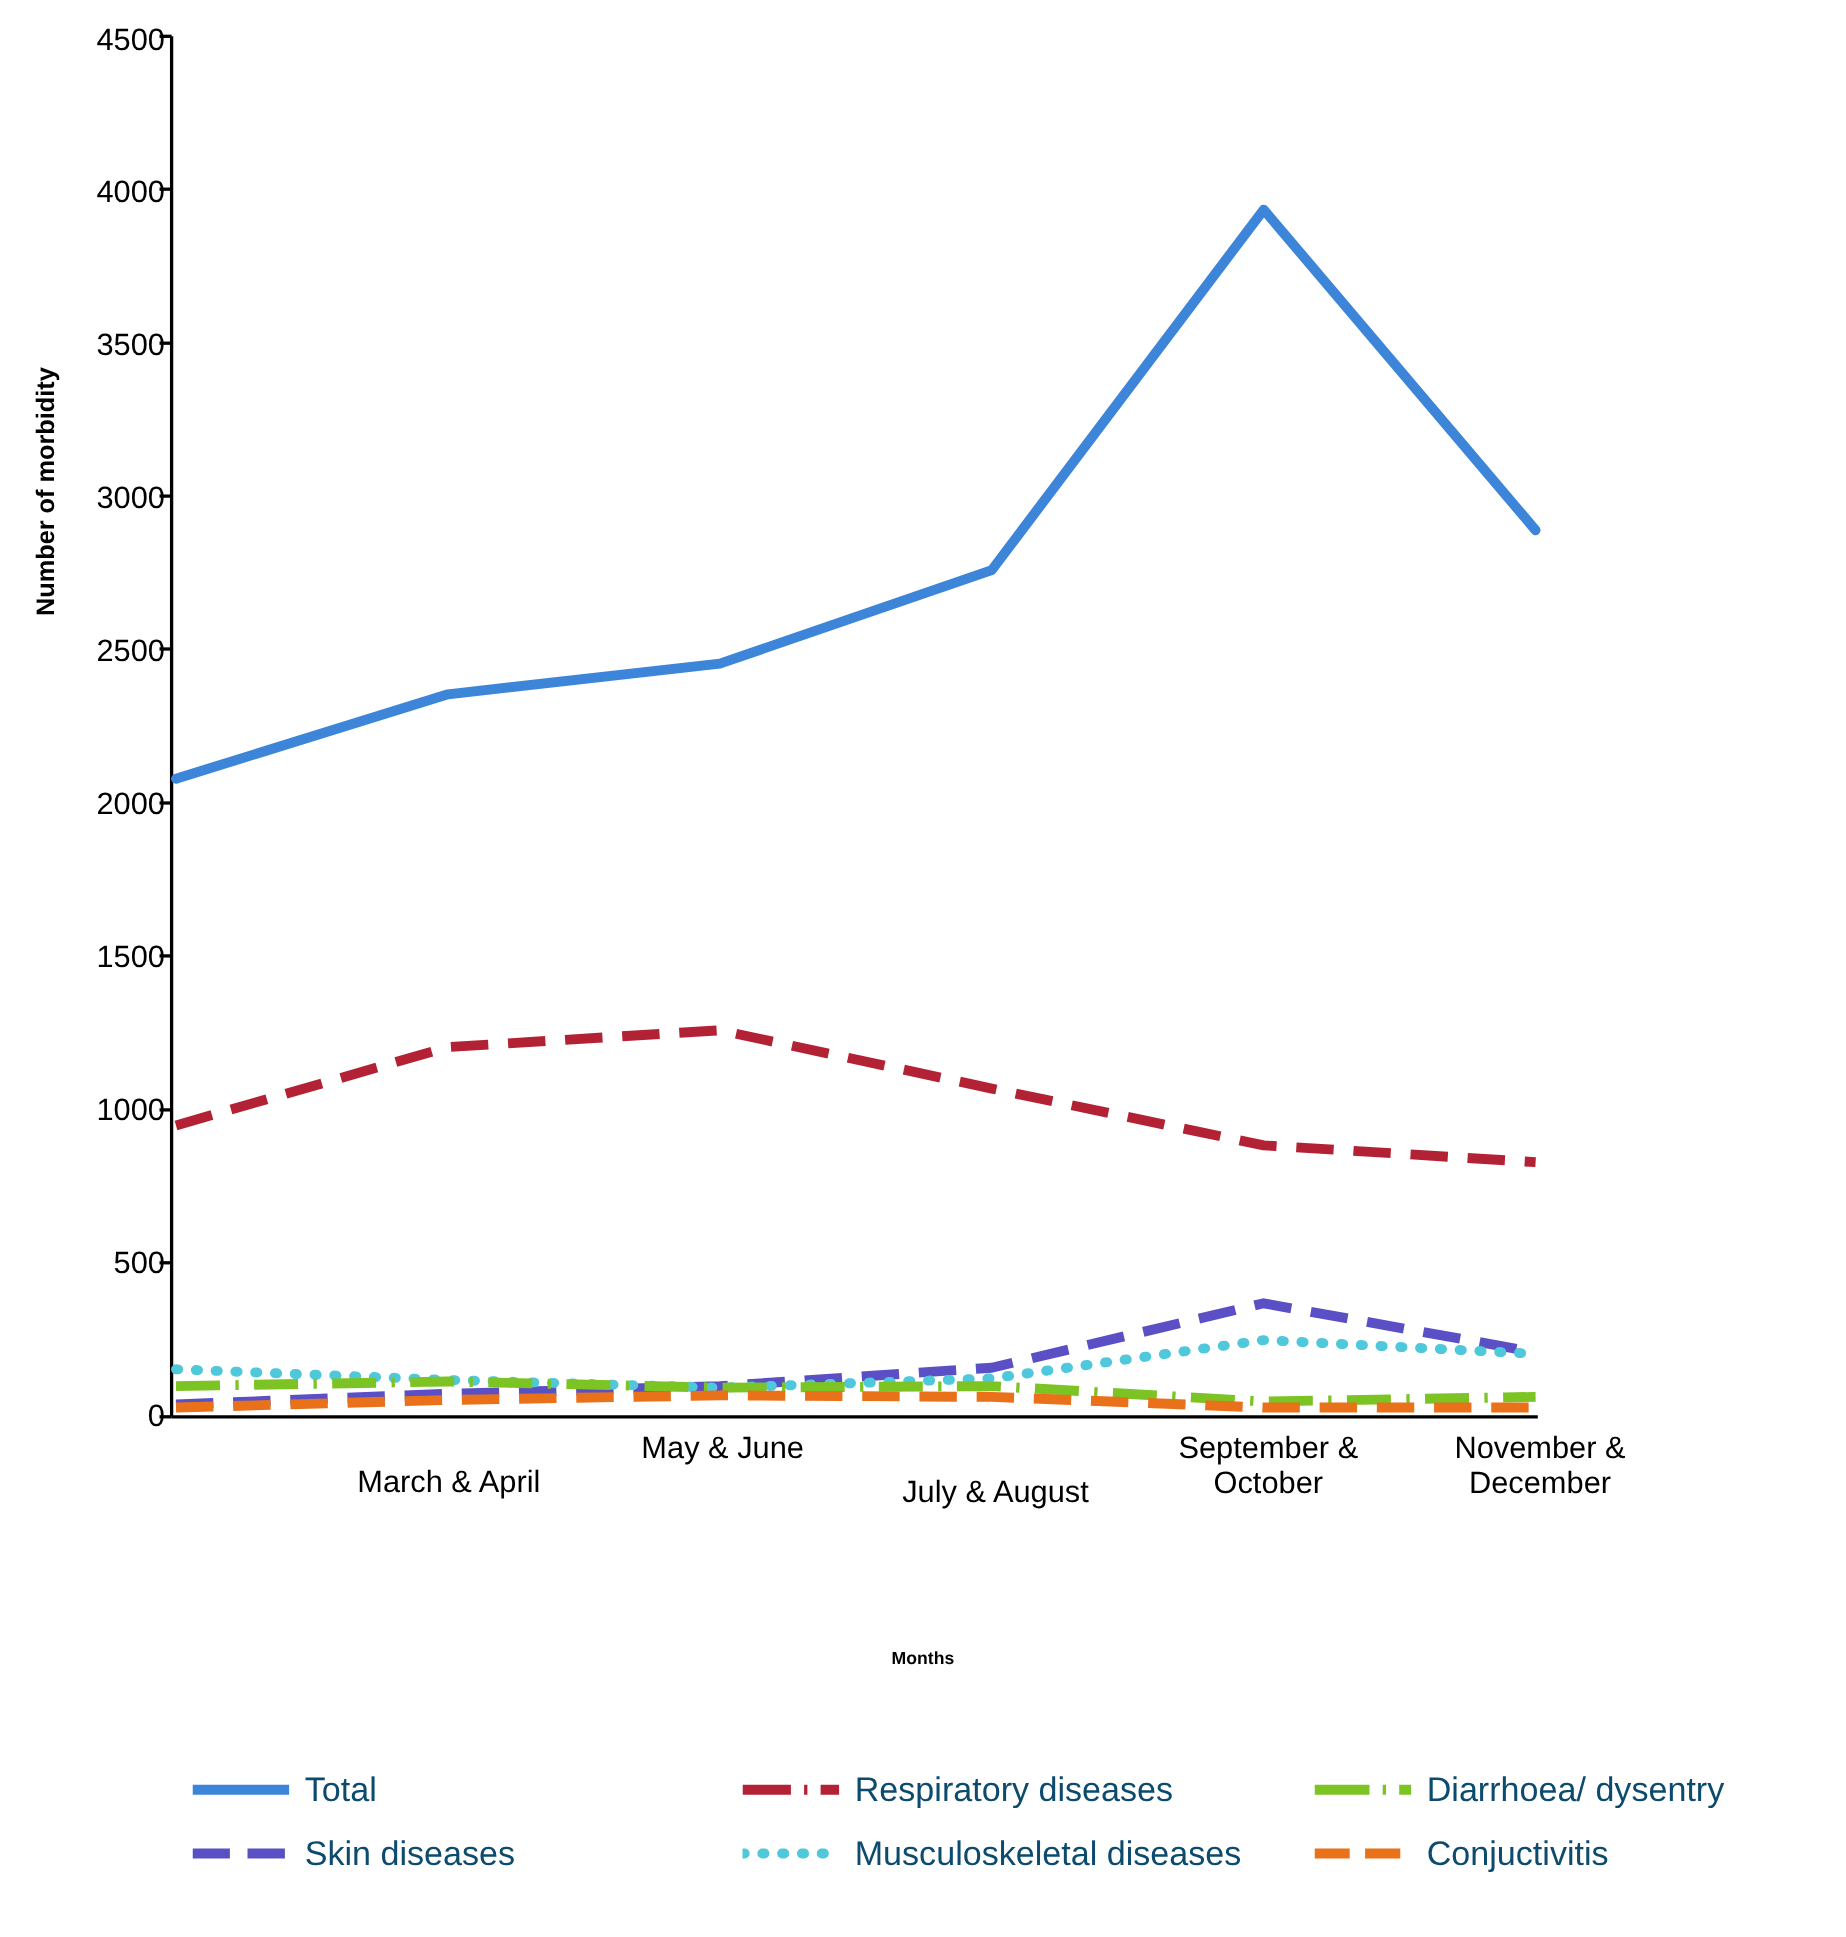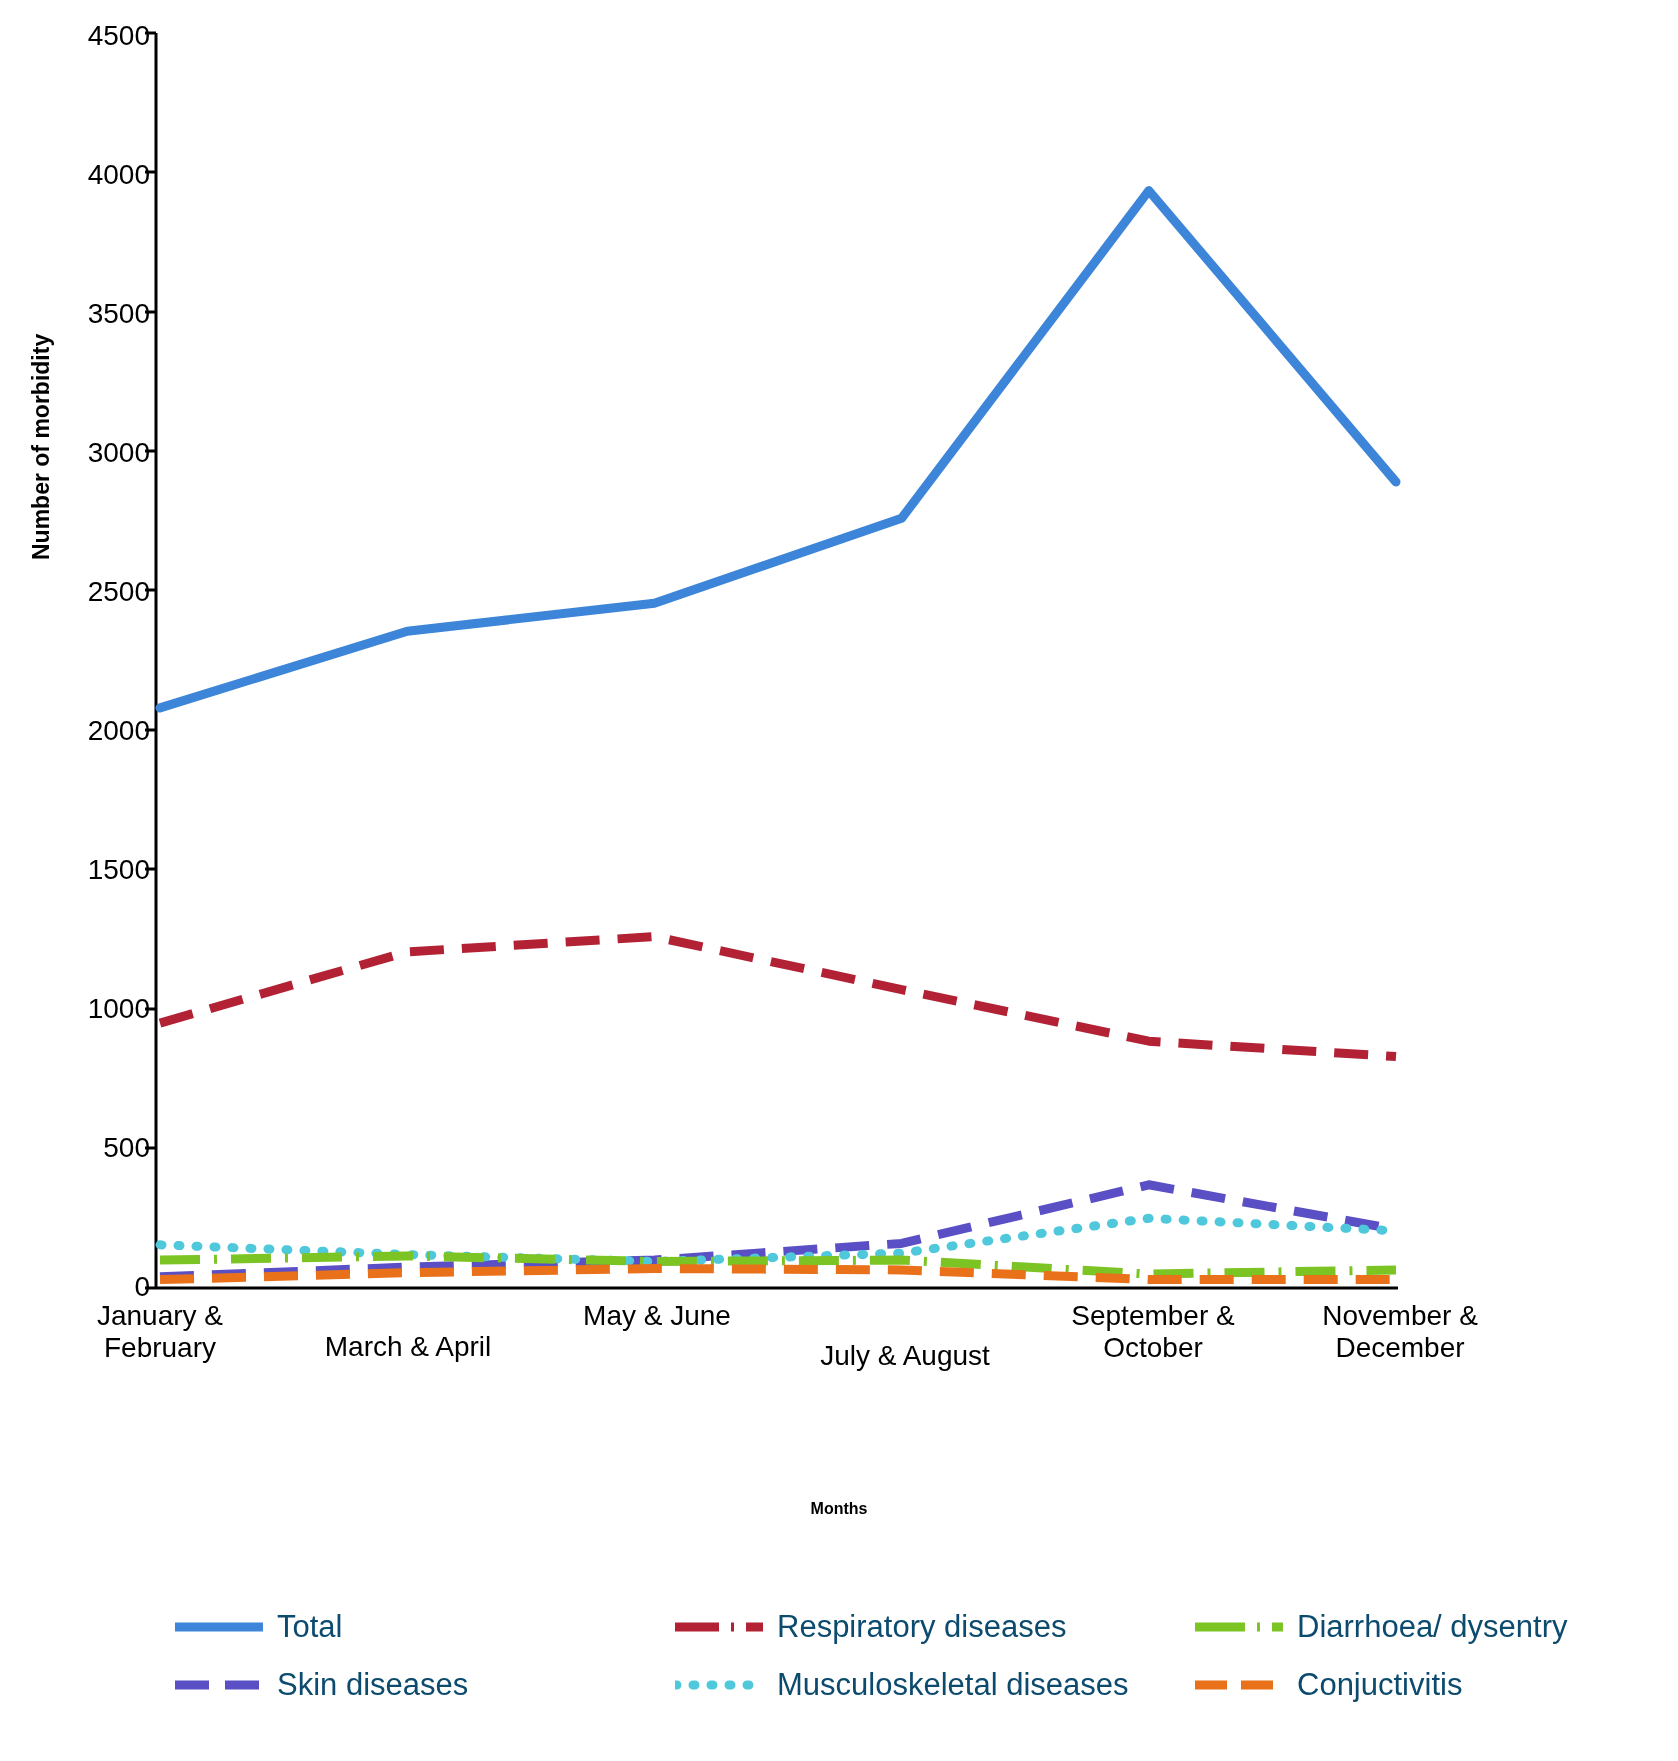--- a/index.html
+++ b/index.html
@@ -137,24 +137,20 @@
       <polyline fill="none" stroke="#5a4fc4" stroke-width="9" stroke-linejoin="round" stroke-linecap="butt" stroke-dasharray="34 18" points="160.0,1276.8 407.2,1267.1 654.4,1260.1 901.6,1243.4 1148.8,1184.8 1396.0,1229.4"></polyline>
 
       <polyline fill="none" stroke="#4ec8da" stroke-width="9" stroke-linejoin="round" stroke-linecap="round" stroke-dasharray="2 16" points="160.0,1244.8 407.2,1254.5 654.4,1261.5 901.6,1253.1 1148.8,1218.3 1396.0,1230.8"></polyline>
 
       <polyline fill="none" stroke="#7cc423" stroke-width="9" stroke-linejoin="round" stroke-linecap="butt" stroke-dasharray="40 14 3 14" points="160.0,1260.1 407.2,1255.9 654.4,1261.5 901.6,1260.1 1148.8,1274.1 1396.0,1269.9"></polyline>
 
       <polyline fill="none" stroke="#e8711a" stroke-width="9" stroke-linejoin="round" stroke-linecap="butt" stroke-dasharray="34 18" points="160.0,1279.6 407.2,1272.7 654.4,1268.5 901.6,1269.9 1148.8,1279.6 1396.0,1279.6"></polyline>
     </g>
   </svg>
 
-  <div class="tick-label-x" style="left: 35px; top: 1300px; width: 250px;">
-    <div>January &amp;</div>
-    <div>February</div>
-  </div>
   <div class="tick-label-x" style="left: 283px; top: 1300px; width: 250px; margin-top: 31px;">
     <div>March &amp; April</div>
   </div>
   <div class="tick-label-x" style="left: 532px; top: 1300px; width: 250px;">
     <div>May &amp; June</div>
   </div>
   <div class="tick-label-x" style="left: 780px; top: 1300px; width: 250px; margin-top: 40px;">
     <div>July &amp; August</div>
   </div>
   <div class="tick-label-x" style="left: 1028px; top: 1300px; width: 250px;">

